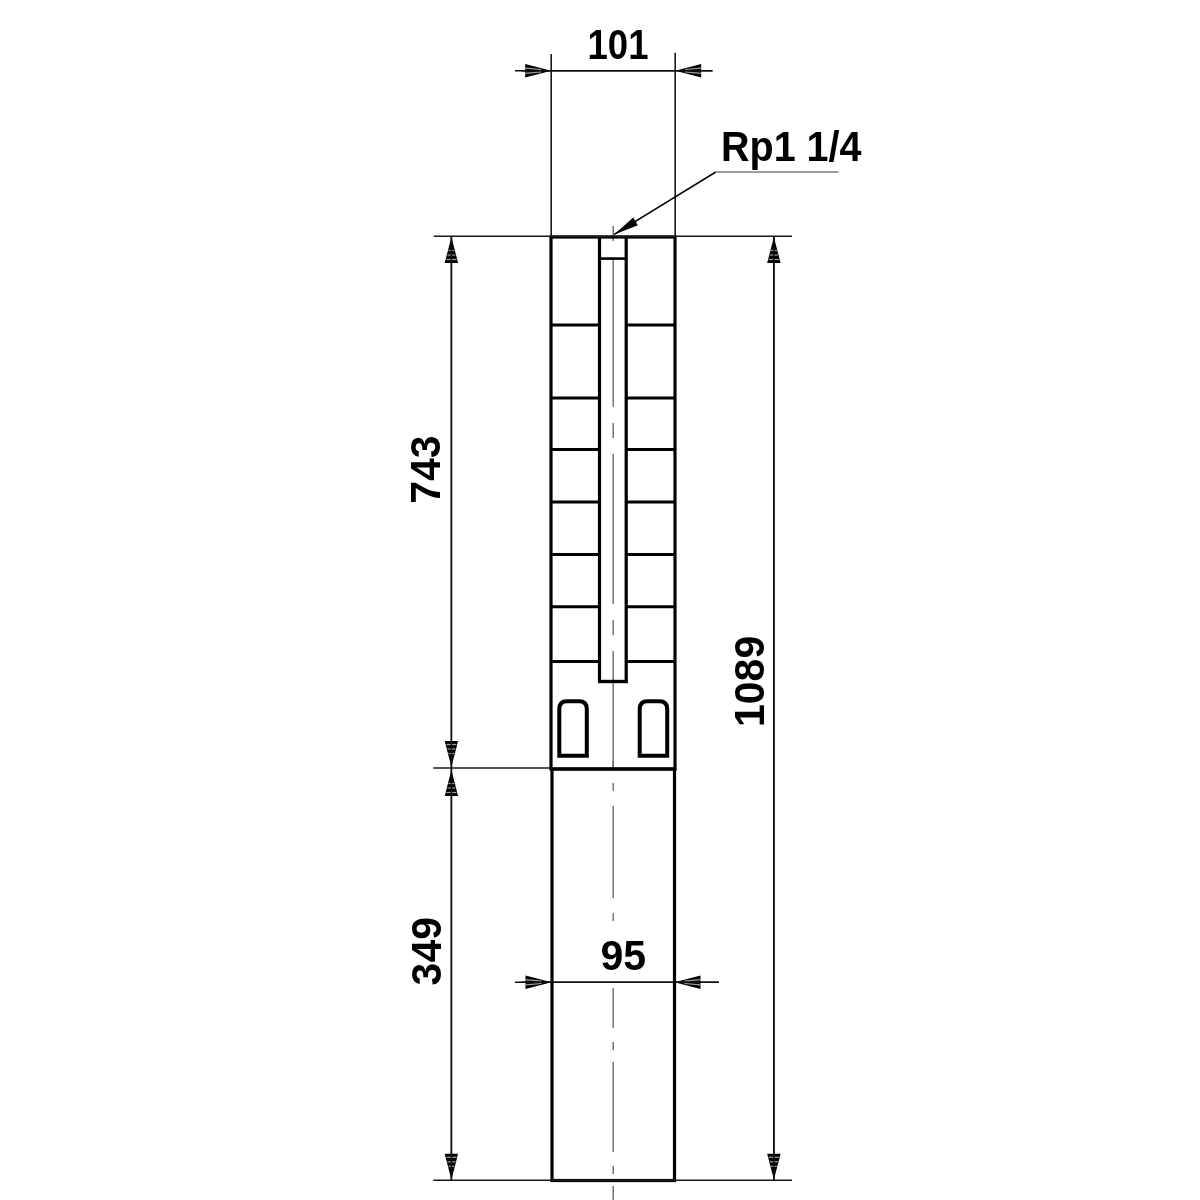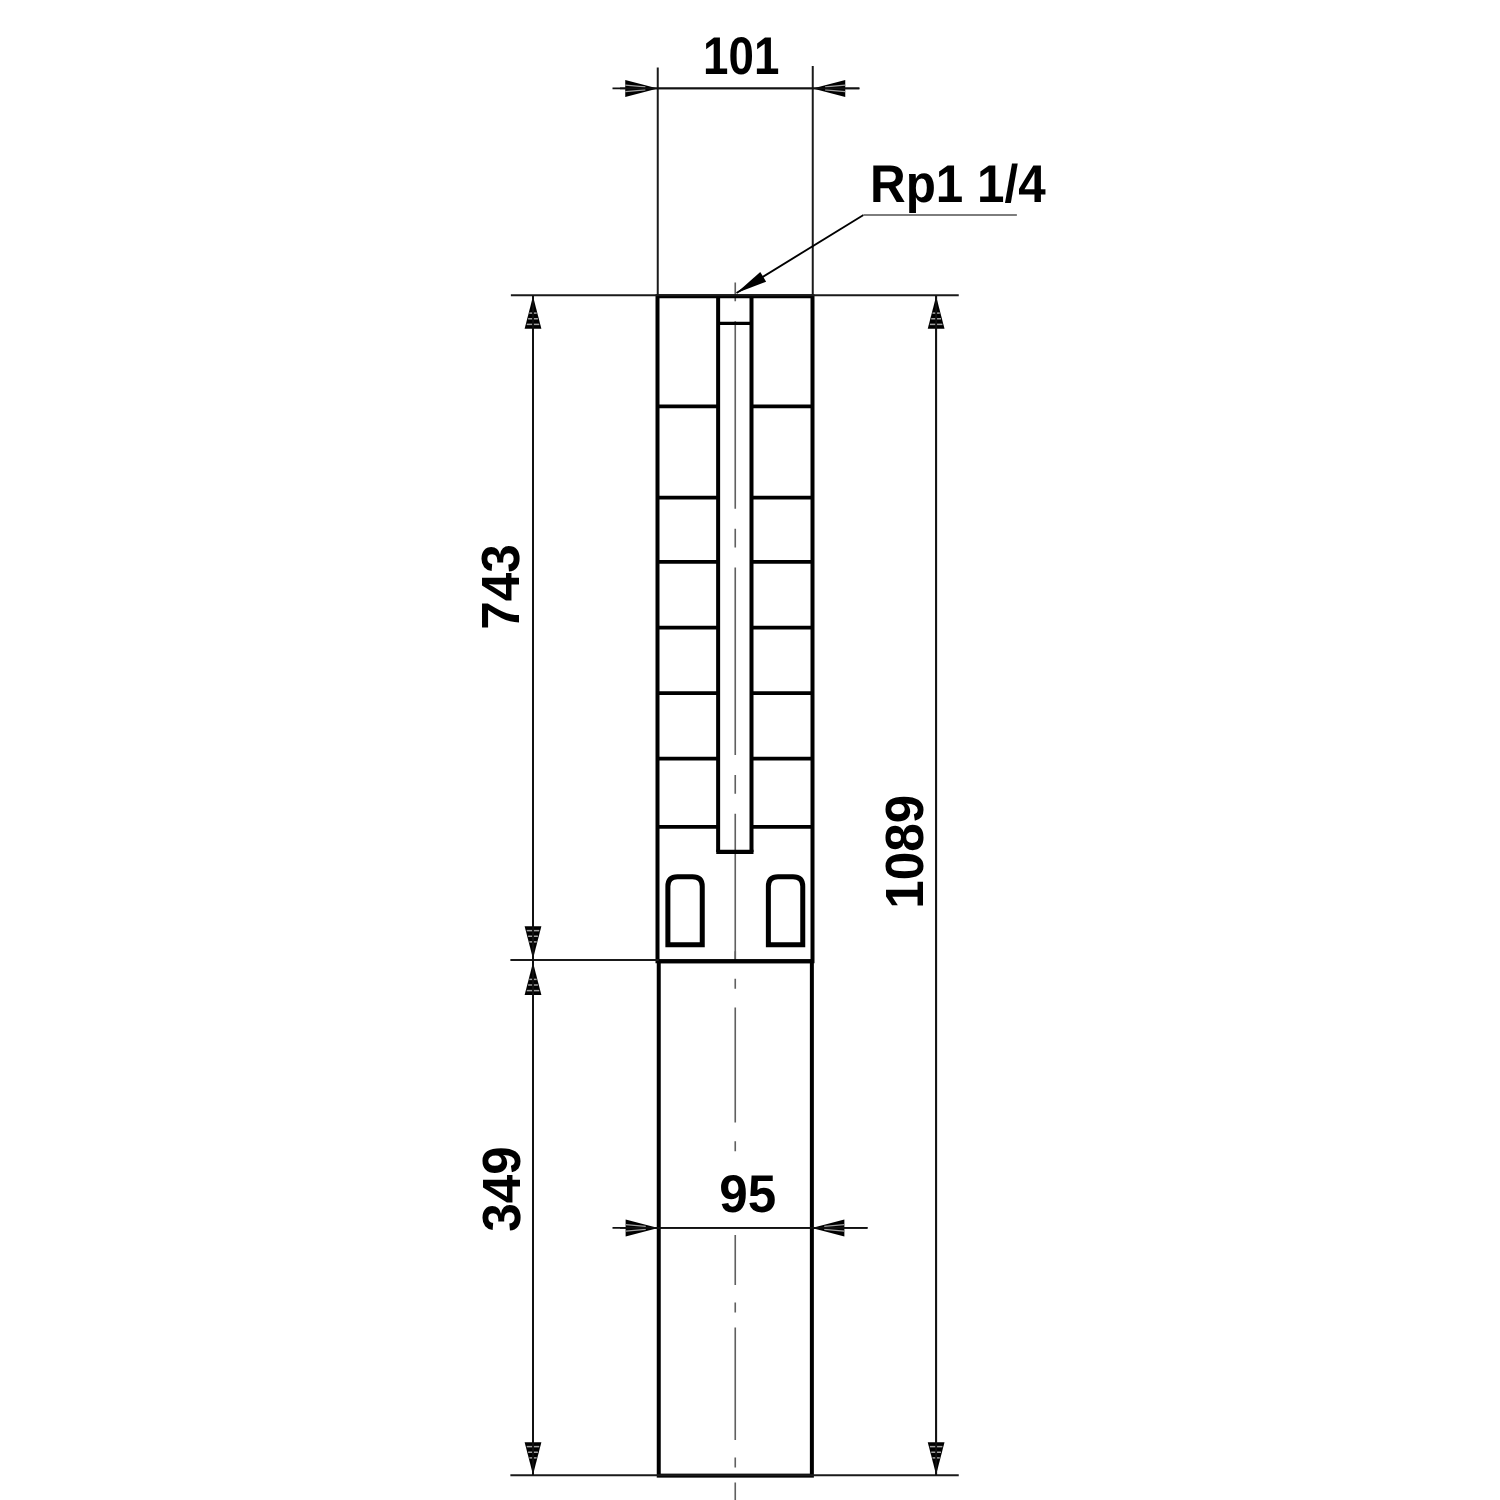--- a/index.html
+++ b/index.html
@@ -1,17 +1,17 @@
 <!DOCTYPE html>
 <html><head>
 <meta charset="utf-8">
 <title>Pump dimensional drawing</title>
 <style>
   html,body{margin:0;padding:0;background:#ffffff;}
-  #canvas{width:952px;height:1200px;position:relative;}
+  #canvas{width:952px;height:1200px;position:relative;margin-left:25px;}
   text{font-family:"Liberation Sans", sans-serif;font-weight:bold;fill:#000;}
 </style>
 </head>
 <body>
 
 <div id="canvas">
 <svg width="1200" height="1200" viewBox="0 0 1200 1200" xmlns="http://www.w3.org/2000/svg">
 
   <rect x="0" y="0" width="1200" height="1200" fill="#ffffff"></rect>
 

